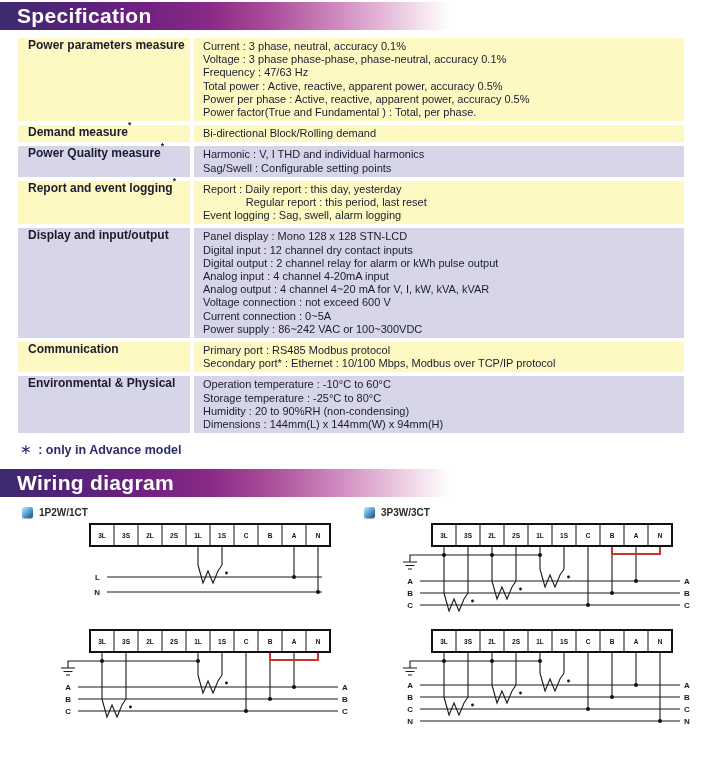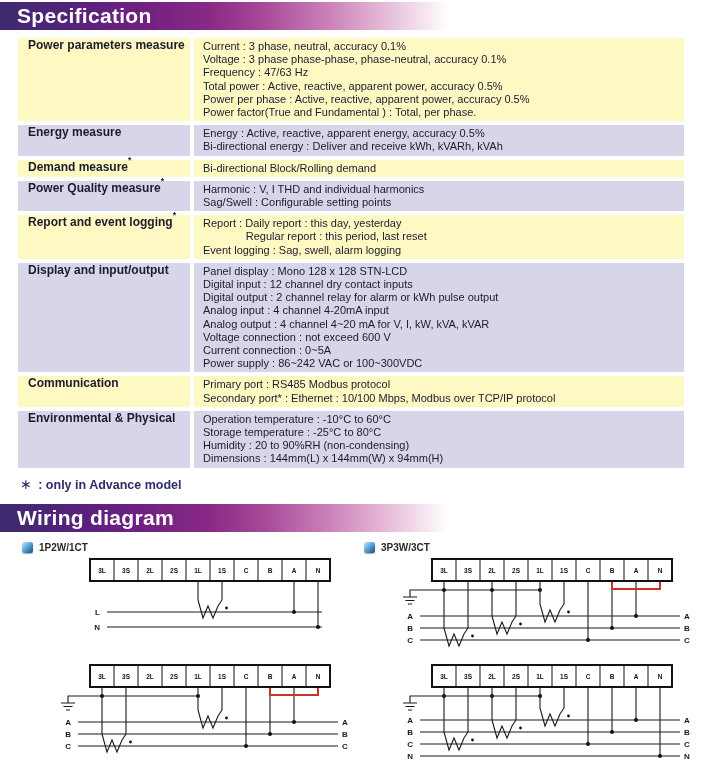--- a/index.html
+++ b/index.html
@@ -58,30 +58,20 @@
     <div class="spec-value">
         <span class="val">Current : 3 phase, neutral, accuracy 0.1%
 Voltage : 3 phase phase-phase, phase-neutral, accuracy 0.1%
 Frequency : 47/63 Hz
 Total power : Active, reactive, apparent power, accuracy 0.5%
 Power per phase : Active, reactive, apparent power, accuracy 0.5%
 Power factor(True and Fundamental ) : Total, per phase.</span>
       </div>
   </div>
 
-  <div class="spec-row row-lav">
-    <div class="spec-label">
-        <span>Energy measure</span>
-        <sup></sup>
-      </div>
-    <div class="spec-value">
-        <span class="val">Energy : Active, reactive, apparent energy, accuracy 0.5%
-Bi-directional energy : Deliver and receive kWh, kVARh, kVAh</span>
-      </div>
-  </div>
 
   <div class="spec-row row-blue">
     <div class="spec-label">
         <span>Demand measure</span>
         <sup>*</sup>
       </div>
     <div class="spec-value">
         <span class="val">Bi-directional Block/Rolling demand</span>
       </div>
   </div>

